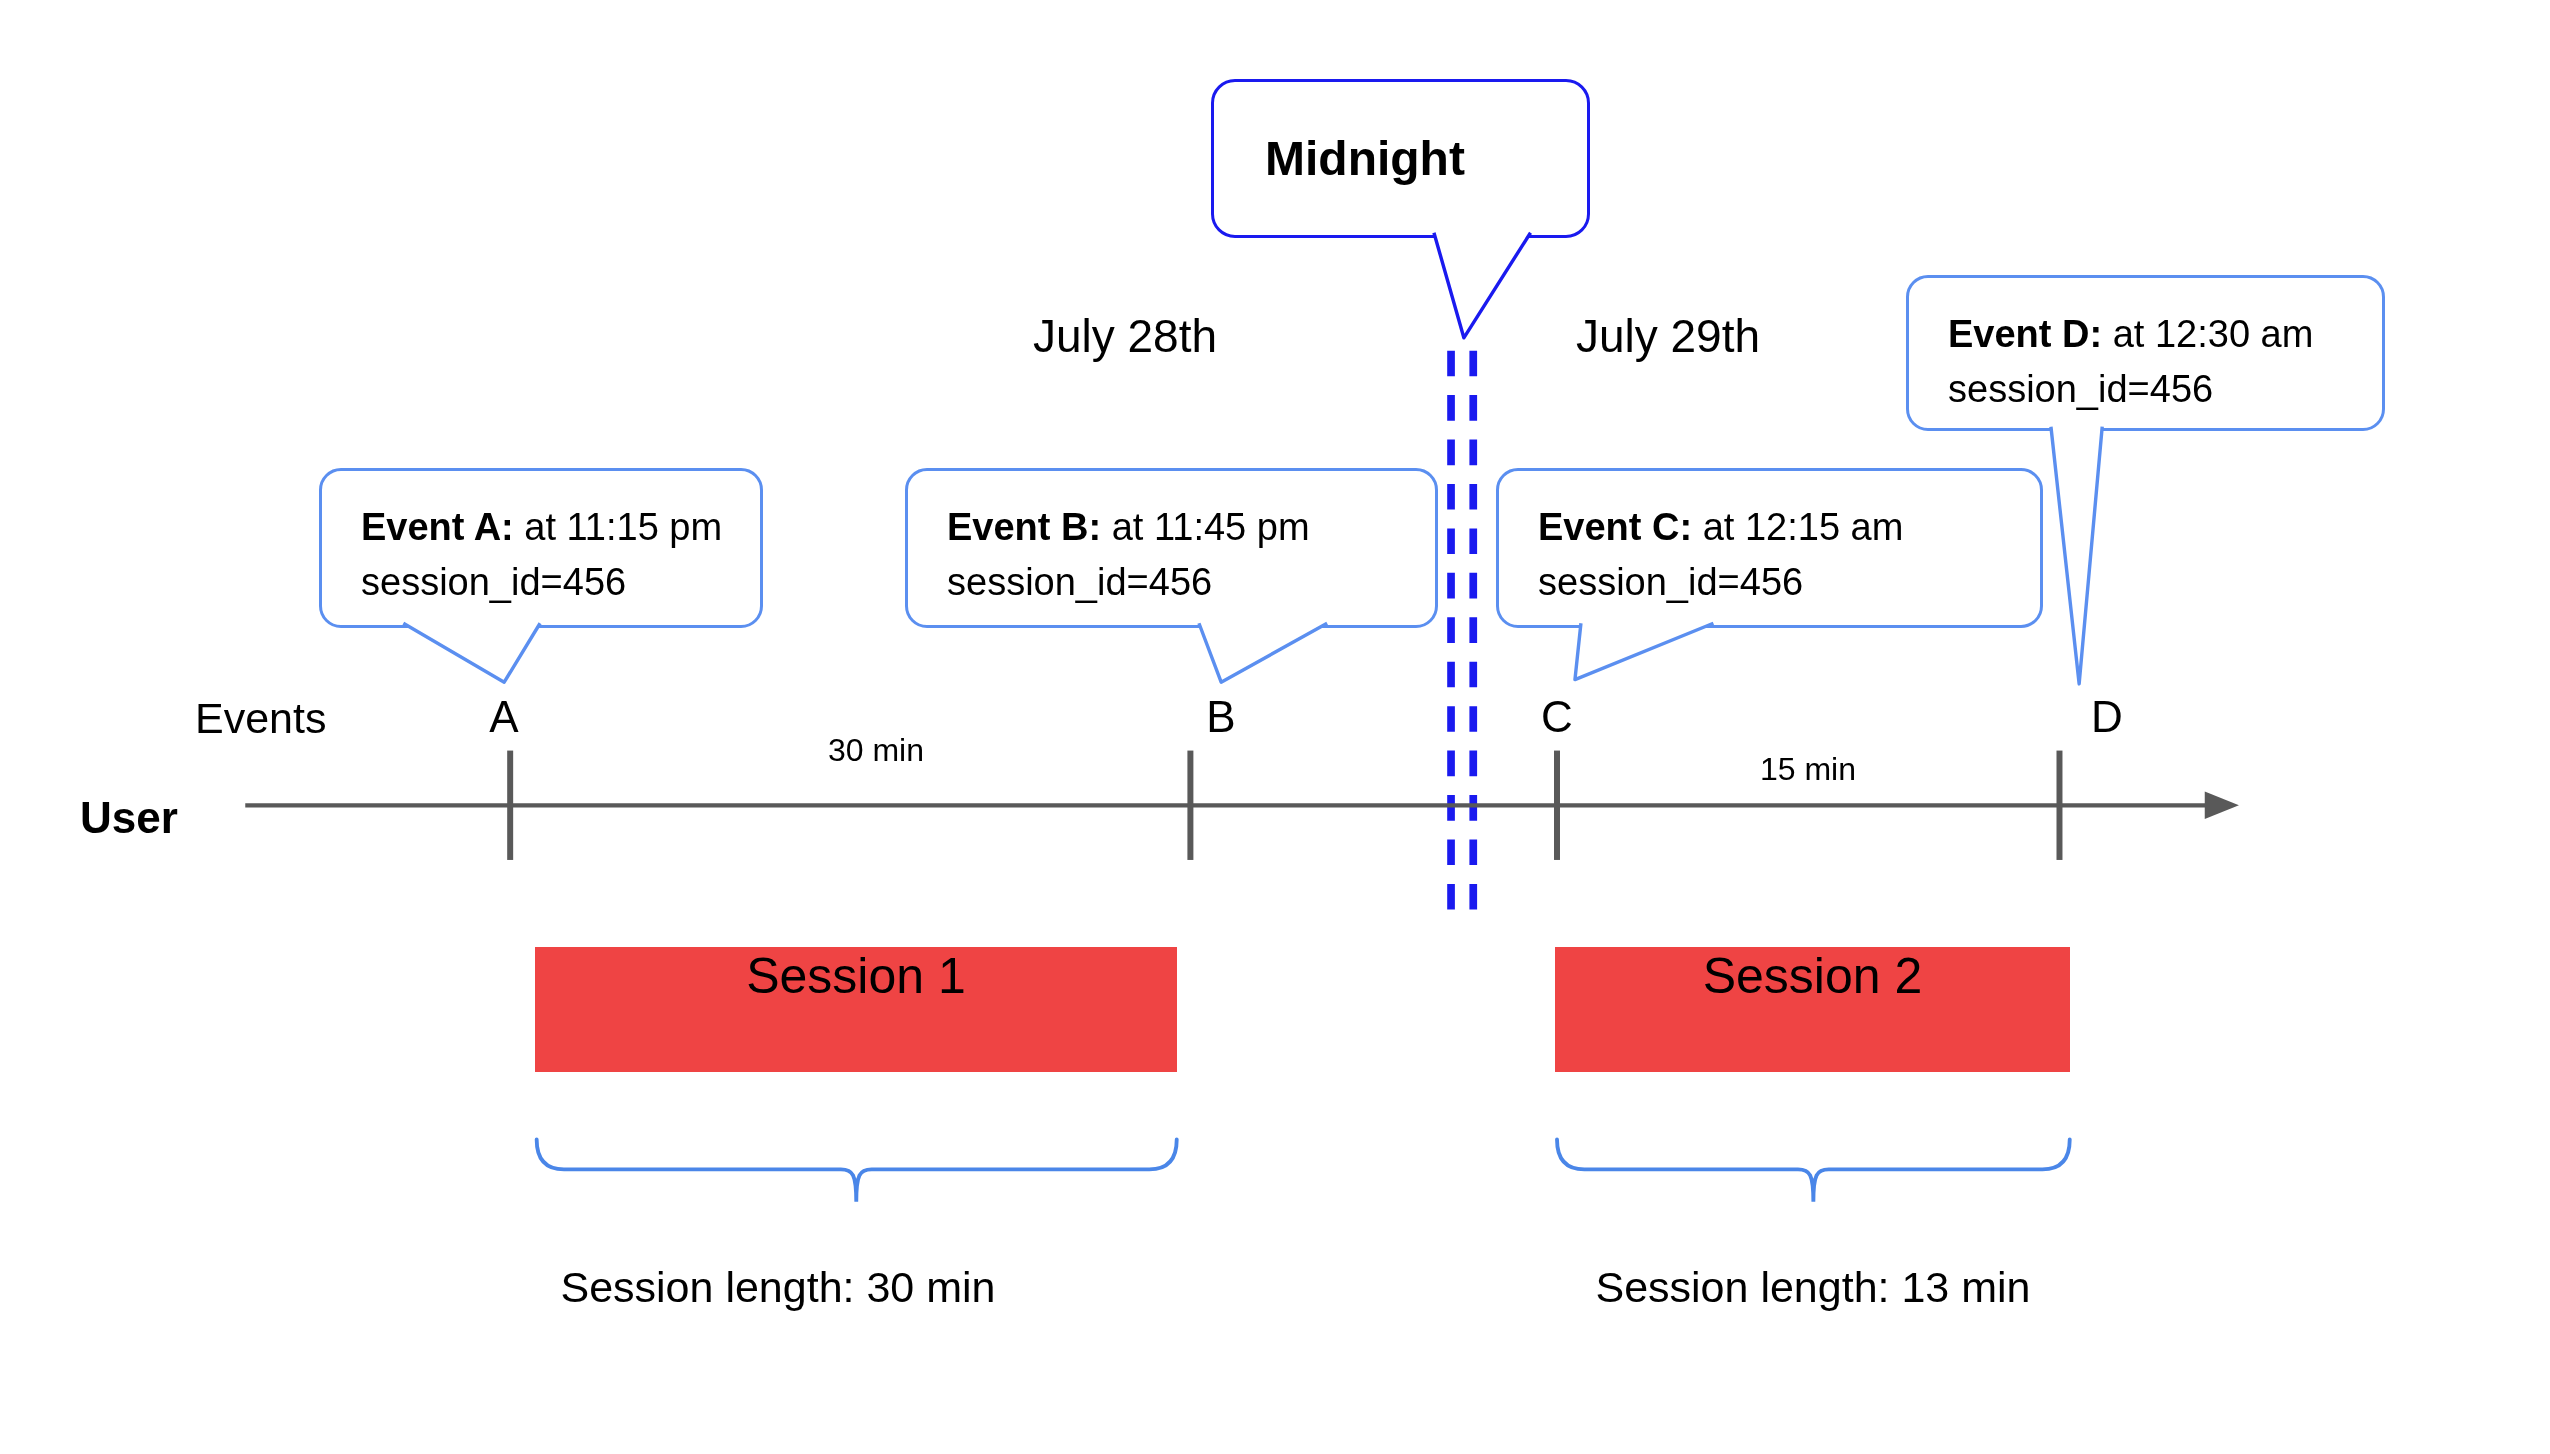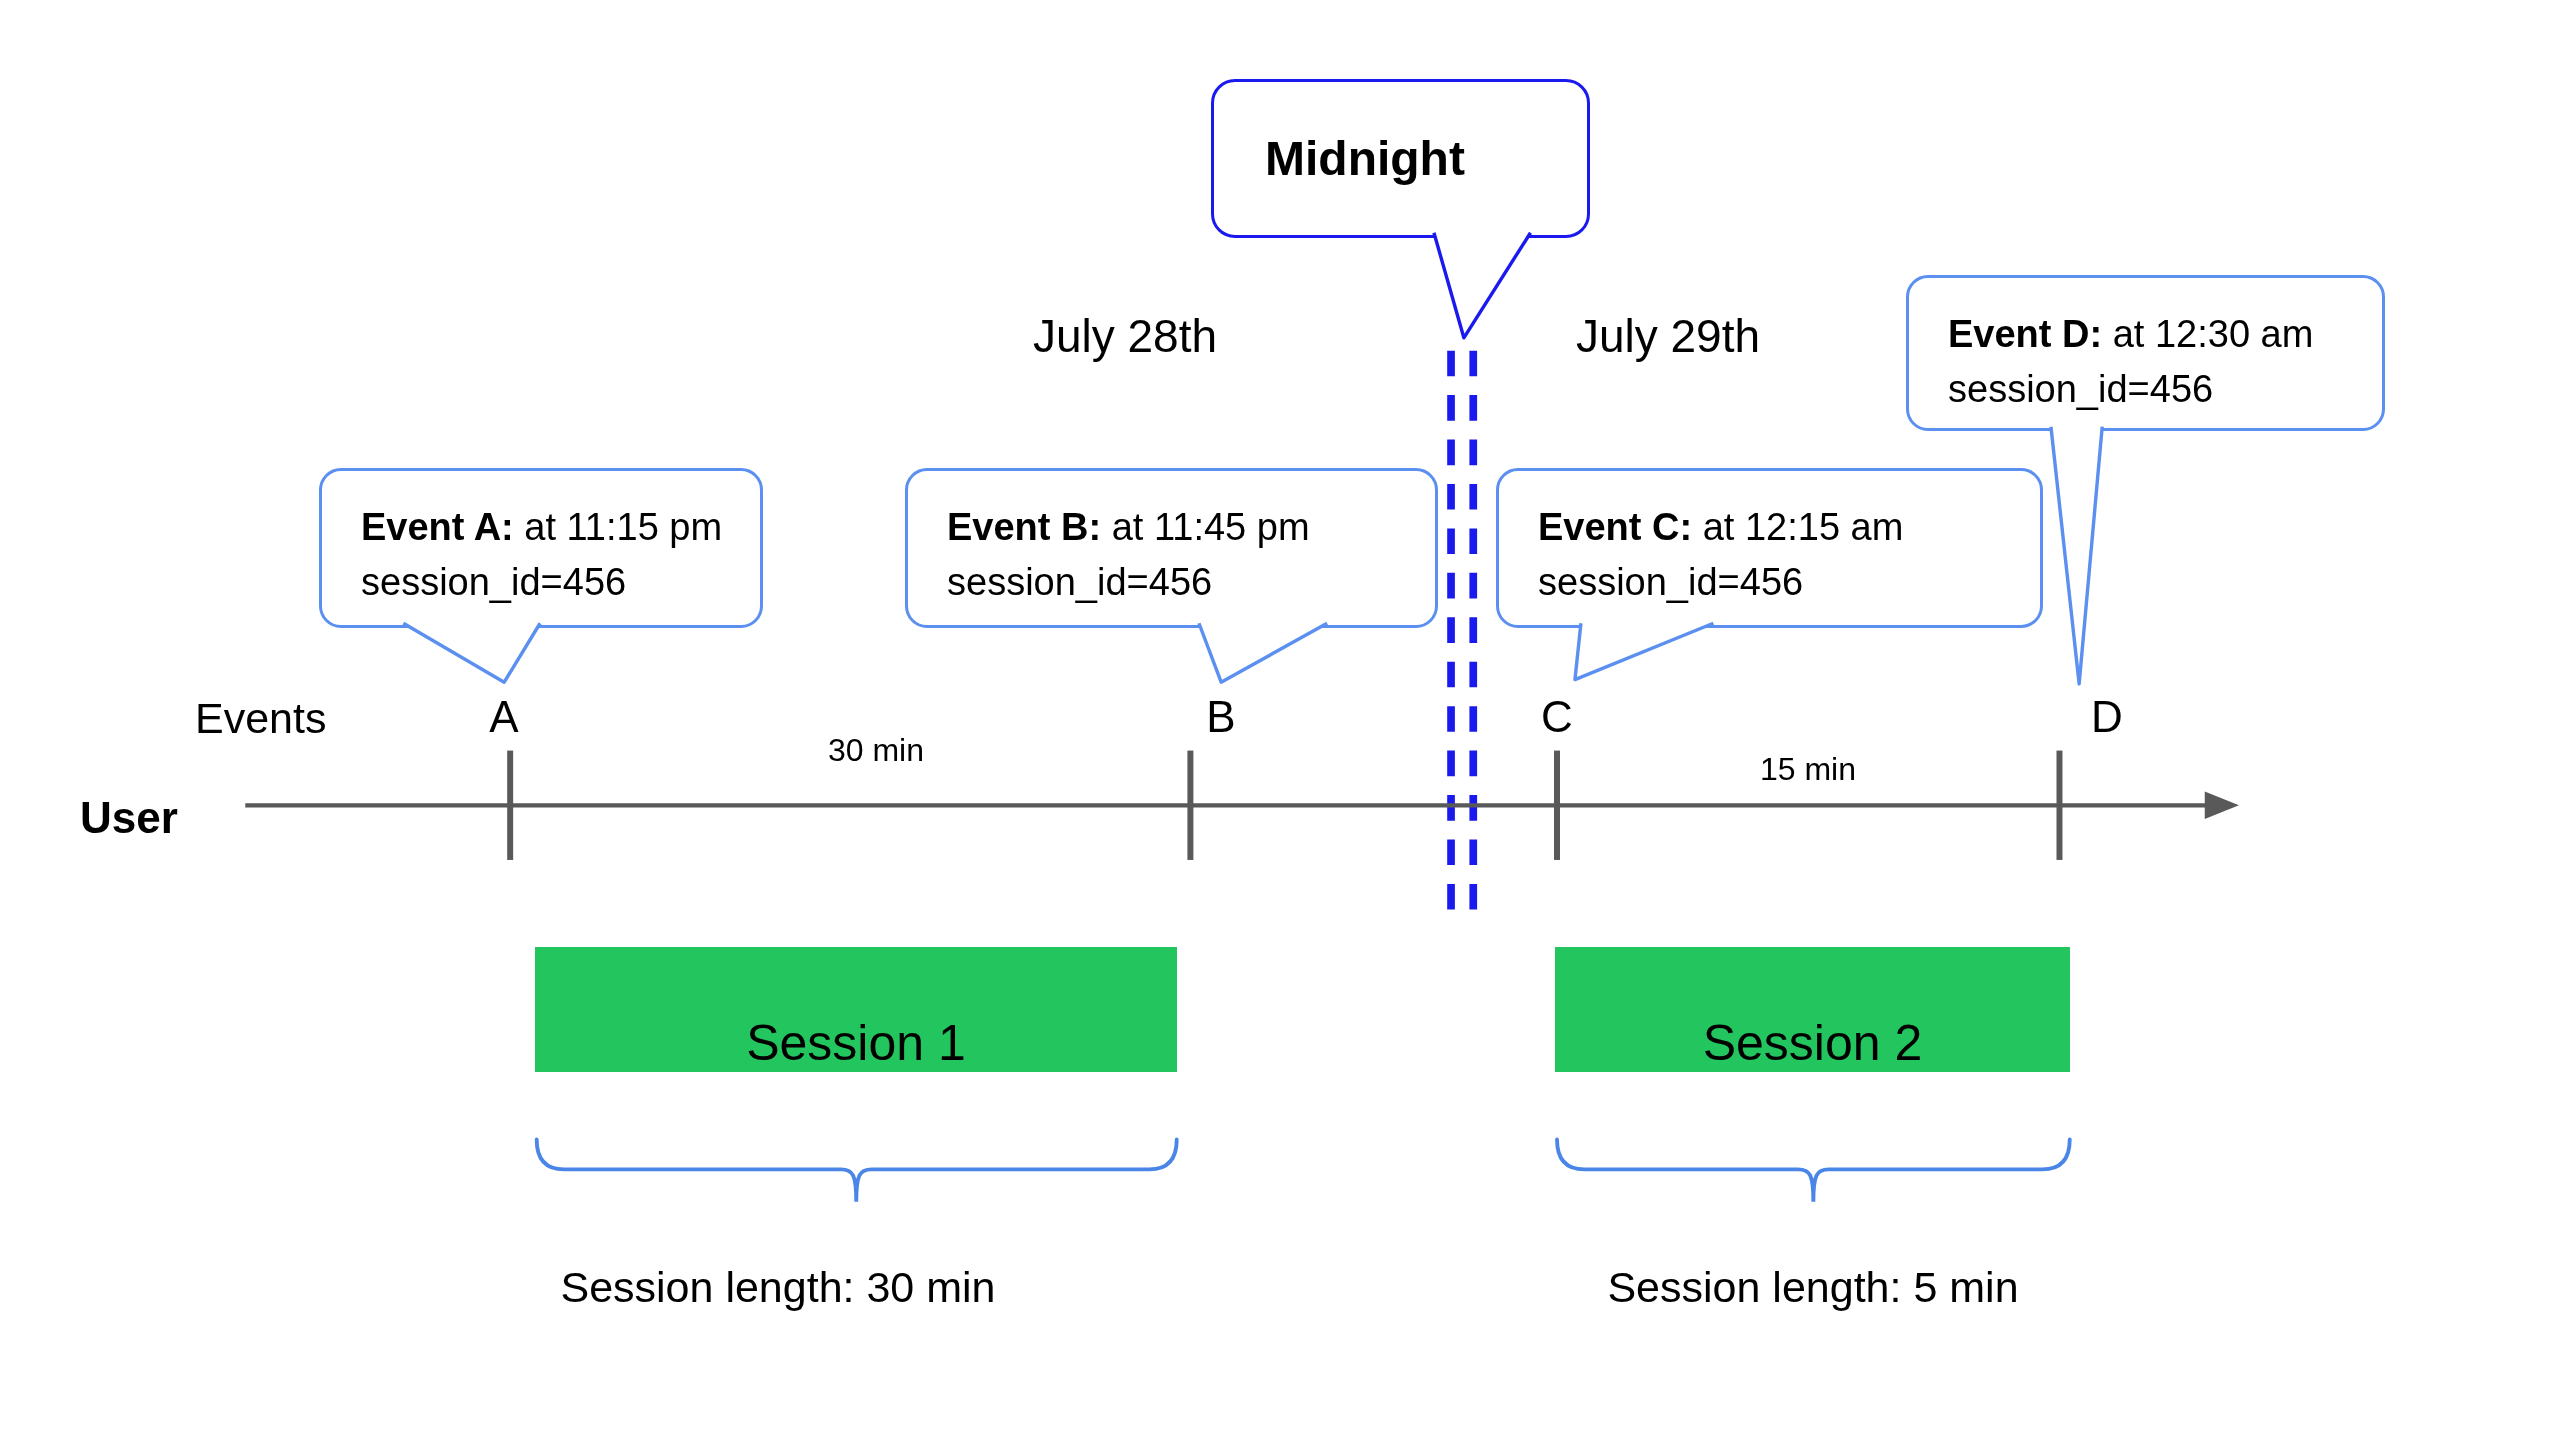--- a/index.html
+++ b/index.html
@@ -35,22 +35,22 @@
     border-radius:24px;
     box-sizing:border-box;
     z-index:2;
     display:flex;align-items:center;
     padding-left:51px;
     font-size:48px;font-weight:bold;
     white-space:nowrap;
   }
   .session-box{
     position:absolute;
-    background:#22c55e;
-    display:flex;align-items:flex-end;justify-content:center;
+    background:#ef4444;
+    display:flex;align-items:flex-start;justify-content:center;
     font-size:50px;
     z-index:1;
   }
   .date-lbl{font-size:46px;}
   .tick-letter{font-size:44px;width:68px;text-align:center;}
   .gap-lbl{font-size:32px;width:188px;text-align:center;}
   .len-lbl{font-size:43px;width:598px;text-align:center;}
   .events-lbl{font-size:43px;}
   .user-lbl{font-size:44px;font-weight:bold;}
 </style>
@@ -98,21 +98,21 @@
   <div class="abs gap-lbl" style="left:1714px;top:732px;margin-top:19px;">15 min</div>
 
   <div class="session-box" style="left:535px;top:947px;width:642px;height:125px;">
     <span>Session 1</span>
   </div>
   <div class="session-box" style="left:1555px;top:947px;width:515px;height:125px;">
     <span>Session 2</span>
   </div>
 
   <div class="abs len-lbl" style="left:479px;top:1263px;">Session length: 30 min</div>
-  <div class="abs len-lbl" style="left:1514px;top:1263px;">Session length: 5 min</div>
+  <div class="abs len-lbl" style="left:1514px;top:1263px;">Session length: 13 min</div>
 
   <svg class="overlay" width="2550" height="1455" viewBox="0 0 2984 1702">
 
     <line x1="1698" y1="410" x2="1698" y2="1070" stroke="#1a1aef" stroke-width="9" stroke-dasharray="30 22"></line>
     <line x1="1724" y1="410" x2="1724" y2="1070" stroke="#1a1aef" stroke-width="9" stroke-dasharray="30 22"></line>
 
     <path d="M 1678 272 L 1713 395 L 1791 272" fill="#ffffff" stroke="#1a1aef" stroke-width="4" stroke-linejoin="round"></path>
 
     <line x1="287" y1="942" x2="2584" y2="942" stroke="#595959" stroke-width="5"></line>
     <polygon points="2580,926 2580,958 2620,942" fill="#595959"></polygon>

